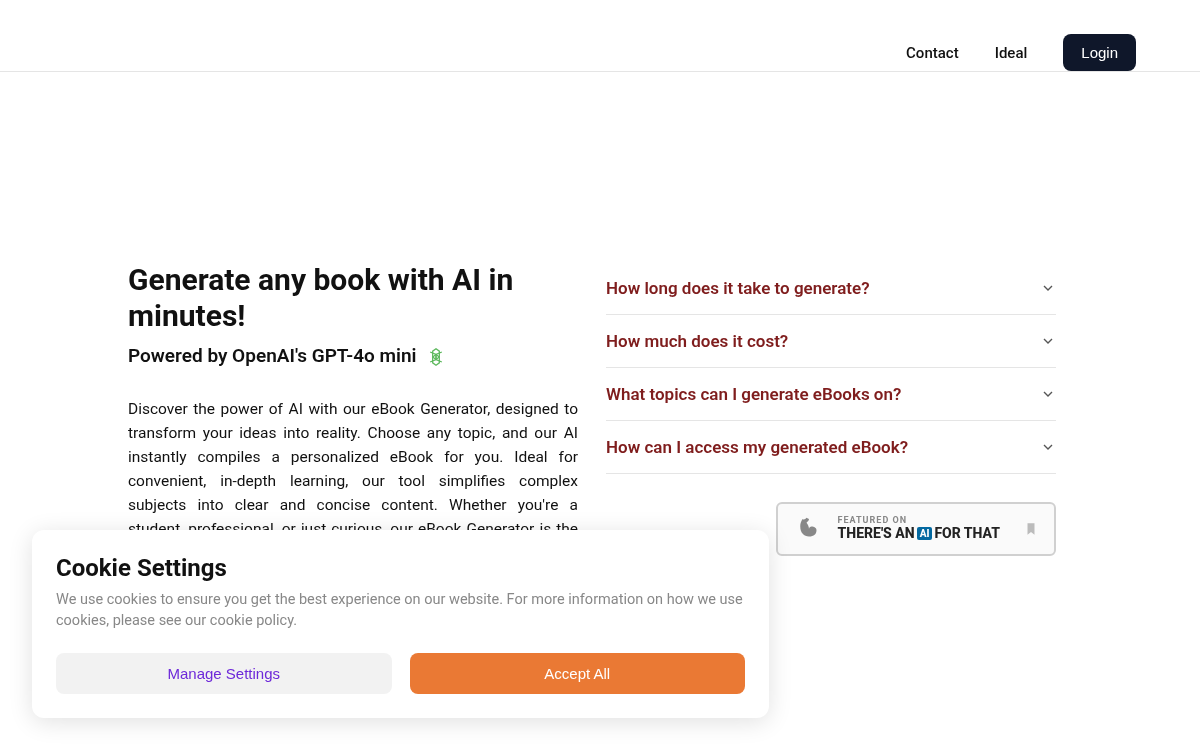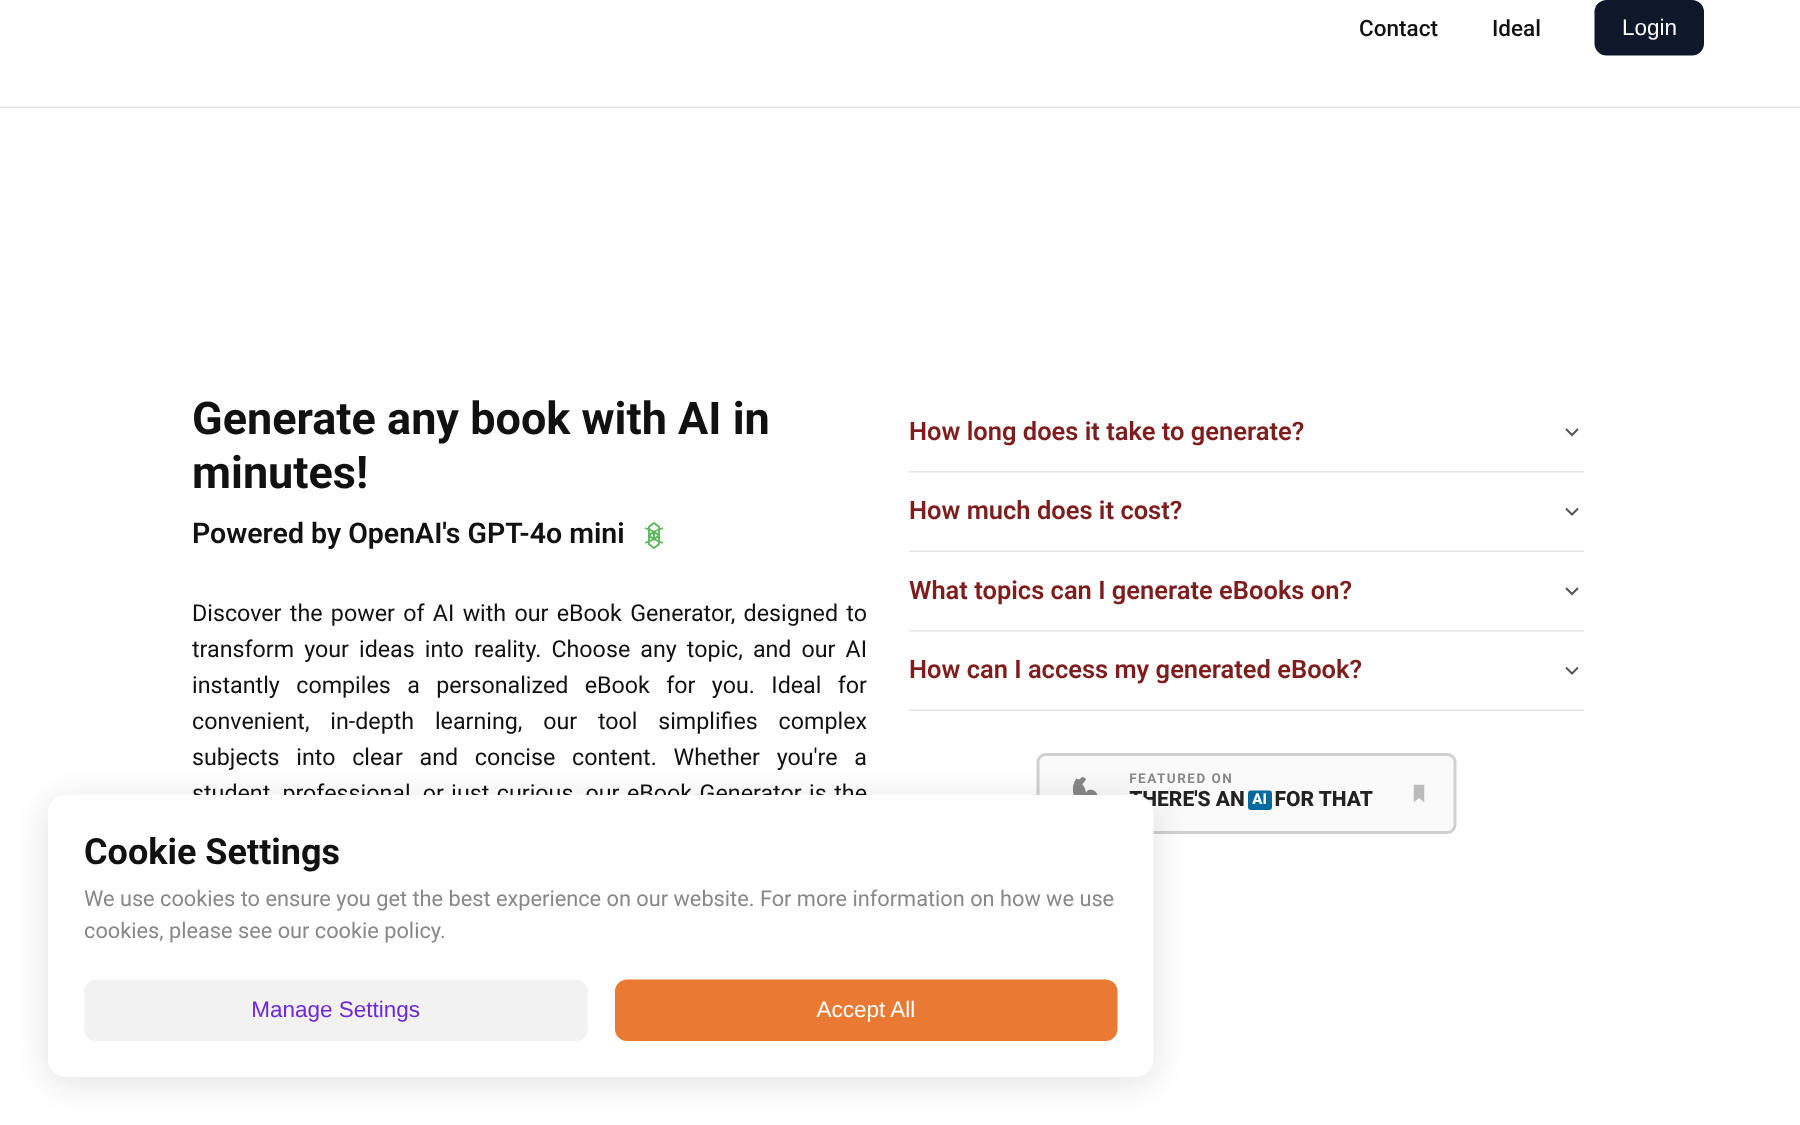--- a/index.html
+++ b/index.html
@@ -1,19 +1,19 @@
 <!DOCTYPE html>
 <html><head>
 <meta charset="utf-8">
 <style>
 * { margin: 0; padding: 0; box-sizing: border-box; }
 body { font-family: -apple-system, BlinkMacSystemFont, "Segoe UI", Roboto, Helvetica, Arial, sans-serif; background: #fff; color: #111; width: 1200px; height: 750px; position: relative; overflow: hidden; }
 
 
-.header { height: 72px; border-bottom: 1px solid #e5e5e5; display: flex; align-items: flex-start; justify-content: flex-end; padding: 0 64px; }
+.header { height: 72px; border-bottom: 1px solid #e5e5e5; display: flex; align-items: flex-end; justify-content: flex-end; padding: 0 64px; }
 .nav { display: flex; align-items: center; gap: 36px; }
 .nav-link { font-size: 15px; font-weight: 500; color: #111; cursor: pointer; }
 .login-btn { background: #0f172a; color: #fff; font-size: 15px; font-weight: 500; padding: 10px 18px; border-radius: 8px; cursor: pointer; border: none; }
 
 
 .main { display: flex; padding: 190px 96px 0 128px; gap: 28px; }
 .left { flex: 1; max-width: 450px; }
 .right { flex: 1; max-width: 450px; }
 
 .title { font-size: 30px; font-weight: 700; line-height: 1.2; margin-bottom: 10px; }
@@ -24,21 +24,21 @@
 .desc { font-size: 15.5px; line-height: 1.55; text-align: justify; margin-bottom: 30px; color: #111; }
 
 .cta { width: 100%; height: 20px; background: #ea7934; border-radius: 8px 8px 0 0; border: none; }
 
 
 .faq-item { border-bottom: 1px solid #e5e5e5; padding: 16px 0; display: flex; align-items: center; justify-content: space-between; cursor: pointer; }
 .faq-q { font-size: 17px; font-weight: 600; color: #7f1d1d; }
 .chevron { width: 16px; height: 16px; flex-shrink: 0; }
 
 
-.featured-wrap { display: flex; justify-content: center; margin-top: 28px; }
+.featured-wrap { display: flex; justify-content: flex-end; margin-top: 28px; }
 .featured-badge { border: 2px solid #d0d0d0; border-radius: 6px; padding: 10px 16px; display: flex; align-items: center; gap: 14px; background: #fafafa; }
 .arm-icon { width: 30px; height: 30px; }
 .featured-text { display: flex; flex-direction: column; line-height: 1.1; }
 .featured-top { font-size: 9px; font-weight: 700; letter-spacing: 1px; color: #888; }
 .featured-bottom { font-size: 14px; font-weight: 800; color: #222; display: flex; align-items: center; gap: 2px; }
 .ai-block { background: #0369a1; color: #fff; font-size: 10px; padding: 1px 3px; border-radius: 2px; font-weight: 800; }
 .bookmark-icon { width: 14px; height: 18px; margin-left: 10px; }
 
 
 .cookie { position: absolute; left: 32px; bottom: 32px; width: 737px; background: #fff; border-radius: 12px; box-shadow: 0 4px 24px rgba(0,0,0,0.12); padding: 24px; }

